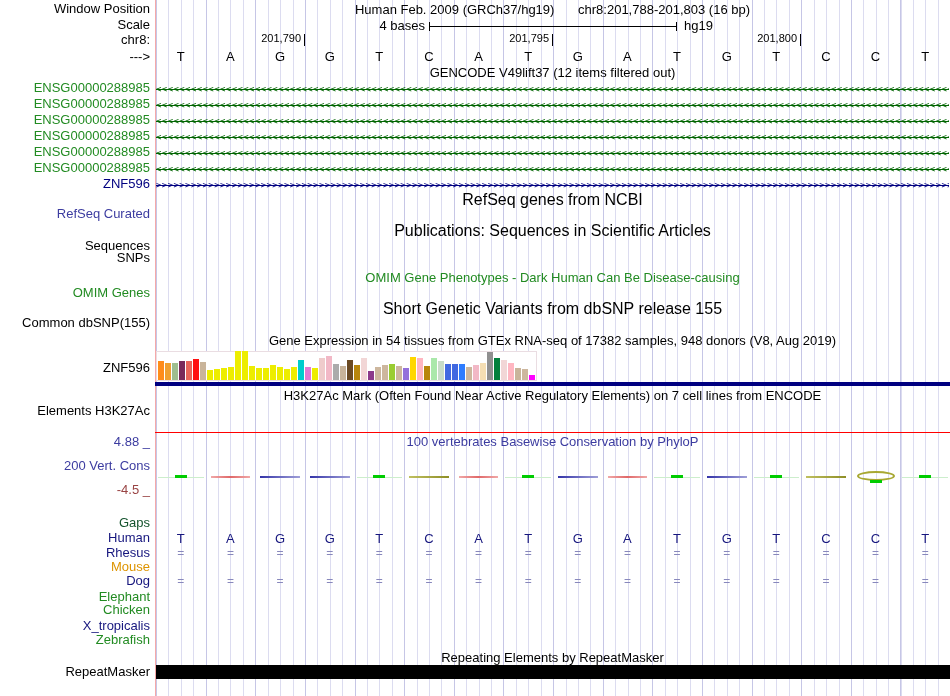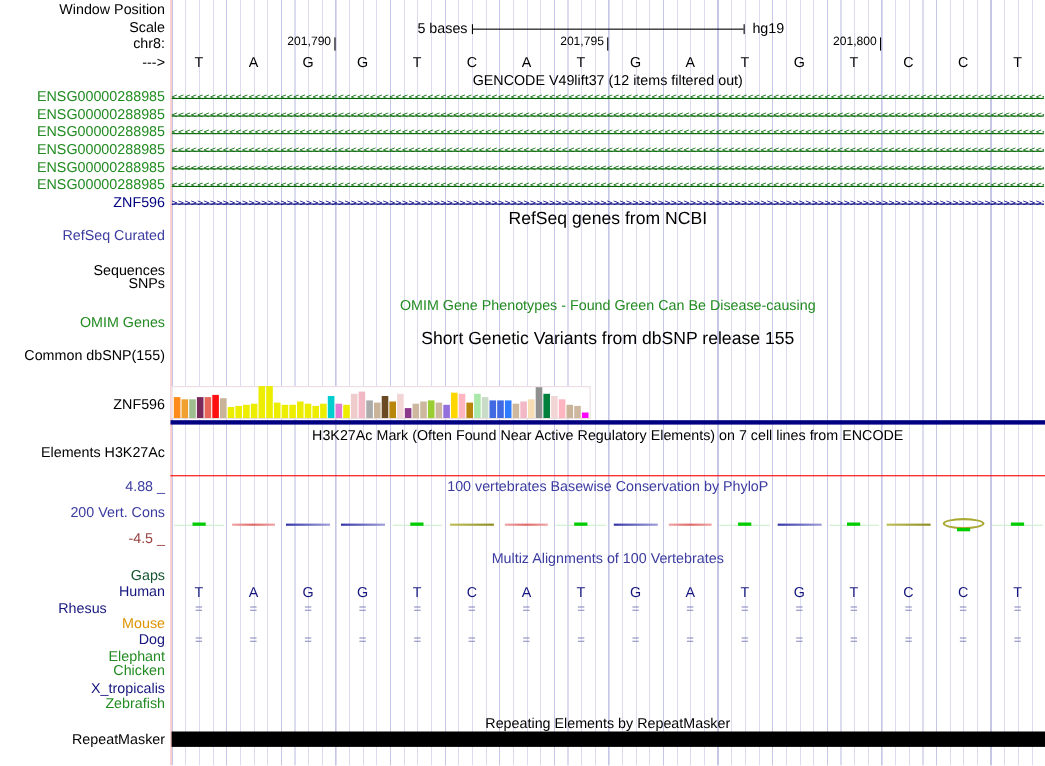--- a/index.html
+++ b/index.html
@@ -72,23 +72,27 @@
   .repeat-bar { position:absolute; left:156px; top:665px; width:794px; height:14px; background:#000; }
 </style>
 </head>
 <body>
 
 <div id="browser">
   <div class="gridlines"></div>
   <div class="divider"></div>
 
   <div class="side-label" style="top:2px">Window Position</div>
+  <div class="header-line">
+    <span>Human Feb. 2009 (GRCh37/hg19)</span>
+    <span>chr8:201,788-201,803 (16 bp)</span>
+  </div>
 
   <div class="side-label" style="top:18px">Scale</div>
-  <div class="scale-text">5 bases</div>
+  <div class="scale-text">4 bases</div>
   <div class="scale-bar"></div>
   <div class="genome-tag">hg19</div>
 
   <div class="side-label" style="top:33px">chr8:</div>
   <div class="ruler-row">
       <div class="tick-label" style="left: 246px;">201,790</div>
       <div class="tick-mark" style="left: 304px;"></div>
       <div class="tick-label" style="left: 494px;">201,795</div>
       <div class="tick-mark" style="left: 552px;"></div>
       <div class="tick-label" style="left: 742px;">201,800</div>
@@ -131,29 +135,31 @@
       <div class="gene-line" style="top: 113px; color: rgb(0, 100, 0);">&lt;&lt;&lt;&lt;&lt;&lt;&lt;&lt;&lt;&lt;&lt;&lt;&lt;&lt;&lt;&lt;&lt;&lt;&lt;&lt;&lt;&lt;&lt;&lt;&lt;&lt;&lt;&lt;&lt;&lt;&lt;&lt;&lt;&lt;&lt;&lt;&lt;&lt;&lt;&lt;&lt;&lt;&lt;&lt;&lt;&lt;&lt;&lt;&lt;&lt;&lt;&lt;&lt;&lt;&lt;&lt;&lt;&lt;&lt;&lt;&lt;&lt;&lt;&lt;&lt;&lt;&lt;&lt;&lt;&lt;&lt;&lt;&lt;&lt;&lt;&lt;&lt;&lt;&lt;&lt;&lt;&lt;&lt;&lt;&lt;&lt;&lt;&lt;&lt;&lt;&lt;&lt;&lt;&lt;&lt;&lt;&lt;&lt;&lt;&lt;&lt;&lt;&lt;&lt;&lt;&lt;&lt;&lt;&lt;&lt;&lt;&lt;&lt;&lt;&lt;&lt;&lt;&lt;&lt;&lt;&lt;&lt;&lt;&lt;&lt;&lt;&lt;&lt;&lt;&lt;&lt;&lt;&lt;&lt;&lt;&lt;&lt;&lt;&lt;&lt;&lt;&lt;&lt;&lt;&lt;&lt;&lt;&lt;&lt;&lt;</div>
       <div class="gene-line" style="top: 129px; color: rgb(0, 100, 0);">&lt;&lt;&lt;&lt;&lt;&lt;&lt;&lt;&lt;&lt;&lt;&lt;&lt;&lt;&lt;&lt;&lt;&lt;&lt;&lt;&lt;&lt;&lt;&lt;&lt;&lt;&lt;&lt;&lt;&lt;&lt;&lt;&lt;&lt;&lt;&lt;&lt;&lt;&lt;&lt;&lt;&lt;&lt;&lt;&lt;&lt;&lt;&lt;&lt;&lt;&lt;&lt;&lt;&lt;&lt;&lt;&lt;&lt;&lt;&lt;&lt;&lt;&lt;&lt;&lt;&lt;&lt;&lt;&lt;&lt;&lt;&lt;&lt;&lt;&lt;&lt;&lt;&lt;&lt;&lt;&lt;&lt;&lt;&lt;&lt;&lt;&lt;&lt;&lt;&lt;&lt;&lt;&lt;&lt;&lt;&lt;&lt;&lt;&lt;&lt;&lt;&lt;&lt;&lt;&lt;&lt;&lt;&lt;&lt;&lt;&lt;&lt;&lt;&lt;&lt;&lt;&lt;&lt;&lt;&lt;&lt;&lt;&lt;&lt;&lt;&lt;&lt;&lt;&lt;&lt;&lt;&lt;&lt;&lt;&lt;&lt;&lt;&lt;&lt;&lt;&lt;&lt;&lt;&lt;&lt;&lt;&lt;&lt;&lt;&lt;</div>
       <div class="gene-line" style="top: 145px; color: rgb(0, 100, 0);">&lt;&lt;&lt;&lt;&lt;&lt;&lt;&lt;&lt;&lt;&lt;&lt;&lt;&lt;&lt;&lt;&lt;&lt;&lt;&lt;&lt;&lt;&lt;&lt;&lt;&lt;&lt;&lt;&lt;&lt;&lt;&lt;&lt;&lt;&lt;&lt;&lt;&lt;&lt;&lt;&lt;&lt;&lt;&lt;&lt;&lt;&lt;&lt;&lt;&lt;&lt;&lt;&lt;&lt;&lt;&lt;&lt;&lt;&lt;&lt;&lt;&lt;&lt;&lt;&lt;&lt;&lt;&lt;&lt;&lt;&lt;&lt;&lt;&lt;&lt;&lt;&lt;&lt;&lt;&lt;&lt;&lt;&lt;&lt;&lt;&lt;&lt;&lt;&lt;&lt;&lt;&lt;&lt;&lt;&lt;&lt;&lt;&lt;&lt;&lt;&lt;&lt;&lt;&lt;&lt;&lt;&lt;&lt;&lt;&lt;&lt;&lt;&lt;&lt;&lt;&lt;&lt;&lt;&lt;&lt;&lt;&lt;&lt;&lt;&lt;&lt;&lt;&lt;&lt;&lt;&lt;&lt;&lt;&lt;&lt;&lt;&lt;&lt;&lt;&lt;&lt;&lt;&lt;&lt;&lt;&lt;&lt;&lt;&lt;&lt;</div>
       <div class="gene-line" style="top: 161px; color: rgb(0, 100, 0);">&lt;&lt;&lt;&lt;&lt;&lt;&lt;&lt;&lt;&lt;&lt;&lt;&lt;&lt;&lt;&lt;&lt;&lt;&lt;&lt;&lt;&lt;&lt;&lt;&lt;&lt;&lt;&lt;&lt;&lt;&lt;&lt;&lt;&lt;&lt;&lt;&lt;&lt;&lt;&lt;&lt;&lt;&lt;&lt;&lt;&lt;&lt;&lt;&lt;&lt;&lt;&lt;&lt;&lt;&lt;&lt;&lt;&lt;&lt;&lt;&lt;&lt;&lt;&lt;&lt;&lt;&lt;&lt;&lt;&lt;&lt;&lt;&lt;&lt;&lt;&lt;&lt;&lt;&lt;&lt;&lt;&lt;&lt;&lt;&lt;&lt;&lt;&lt;&lt;&lt;&lt;&lt;&lt;&lt;&lt;&lt;&lt;&lt;&lt;&lt;&lt;&lt;&lt;&lt;&lt;&lt;&lt;&lt;&lt;&lt;&lt;&lt;&lt;&lt;&lt;&lt;&lt;&lt;&lt;&lt;&lt;&lt;&lt;&lt;&lt;&lt;&lt;&lt;&lt;&lt;&lt;&lt;&lt;&lt;&lt;&lt;&lt;&lt;&lt;&lt;&lt;&lt;&lt;&lt;&lt;&lt;&lt;&lt;&lt;&lt;</div>
       <div class="gene-line" style="top: 177px; color: rgb(0, 0, 128);">&gt;&gt;&gt;&gt;&gt;&gt;&gt;&gt;&gt;&gt;&gt;&gt;&gt;&gt;&gt;&gt;&gt;&gt;&gt;&gt;&gt;&gt;&gt;&gt;&gt;&gt;&gt;&gt;&gt;&gt;&gt;&gt;&gt;&gt;&gt;&gt;&gt;&gt;&gt;&gt;&gt;&gt;&gt;&gt;&gt;&gt;&gt;&gt;&gt;&gt;&gt;&gt;&gt;&gt;&gt;&gt;&gt;&gt;&gt;&gt;&gt;&gt;&gt;&gt;&gt;&gt;&gt;&gt;&gt;&gt;&gt;&gt;&gt;&gt;&gt;&gt;&gt;&gt;&gt;&gt;&gt;&gt;&gt;&gt;&gt;&gt;&gt;&gt;&gt;&gt;&gt;&gt;&gt;&gt;&gt;&gt;&gt;&gt;&gt;&gt;&gt;&gt;&gt;&gt;&gt;&gt;&gt;&gt;&gt;&gt;&gt;&gt;&gt;&gt;&gt;&gt;&gt;&gt;&gt;&gt;&gt;&gt;&gt;&gt;&gt;&gt;&gt;&gt;&gt;&gt;&gt;&gt;&gt;&gt;&gt;&gt;&gt;&gt;&gt;&gt;&gt;&gt;&gt;&gt;&gt;&gt;&gt;&gt;&gt;&gt;</div>
     </div>
 
   <div class="track-title small-title" style="top:193px">RefSeq genes from NCBI</div>
   <div class="side-label c-blue" style="top:207px">RefSeq Curated</div>
 
+  <div class="track-title small-title" style="top:224px">Publications: Sequences in Scientific Articles</div>
   <div class="side-label" style="top:239px">Sequences</div>
   <div class="side-label" style="top:251px">SNPs</div>
 
-  <div class="track-title c-green" style="top:271px">OMIM Gene Phenotypes - Found Green Can Be Disease-causing</div>
+  <div class="track-title c-green" style="top:271px">OMIM Gene Phenotypes - Dark Human Can Be Disease-causing</div>
   <div class="side-label c-green" style="top:286px">OMIM Genes</div>
 
   <div class="track-title small-title" style="top:302px">Short Genetic Variants from dbSNP release 155</div>
   <div class="side-label" style="top:316px">Common dbSNP(155)</div>
 
+  <div class="track-title" style="top:334px">Gene Expression in 54 tissues from GTEx RNA-seq of 17382 samples, 948 donors (V8, Aug 2019)</div>
   <div class="side-label" style="top:361px">ZNF596</div>
   <div class="gtex-box">
       <div class="gtex-bar" style="height: 19px; background: rgb(255, 140, 26);"></div>
       <div class="gtex-bar" style="height: 17px; background: rgb(240, 160, 48);"></div>
       <div class="gtex-bar" style="height: 17px; background: rgb(159, 190, 143);"></div>
       <div class="gtex-bar" style="height: 19px; background: rgb(122, 42, 90);"></div>
       <div class="gtex-bar" style="height: 19px; background: rgb(232, 101, 90);"></div>
       <div class="gtex-bar" style="height: 21px; background: rgb(255, 16, 16);"></div>
       <div class="gtex-bar" style="height: 18px; background: rgb(201, 180, 154);"></div>
       <div class="gtex-bar" style="height: 10px; background: rgb(237, 237, 0);"></div>
@@ -265,25 +271,24 @@
         <div class="cons-ellipse"></div>
         <div class="cons-dash dash-low"></div>
       </div>
       <div class="cons-cell">
         <div class="cons-pale"></div>
         <div class="cons-dash"></div>
       </div>
     </div>
   <div class="side-label c-maroon" style="top:483px">-4.5 _</div>
 
-  <div class="track-title c-blue" style="top:501px">Multiz Alignments of 100 Vertebrates</div>
   <div>
       <div class="side-label" style="top: 516px; color: #14532d;">Gaps</div>
       <div class="side-label" style="top: 531px; color: rgb(22, 22, 126);">Human</div>
-      <div class="side-label" style="top: 546px; color: rgb(22, 22, 126); text-align: center;">Rhesus</div>
+      <div class="side-label" style="top: 546px; color: rgb(22, 22, 126);">Rhesus</div>
       <div class="side-label" style="top: 560px; color: rgb(222, 148, 0);">Mouse</div>
       <div class="side-label" style="top: 574px; color: rgb(22, 22, 126);">Dog</div>
       <div class="side-label" style="top: 590px; color: rgb(34, 139, 34);">Elephant</div>
       <div class="side-label" style="top: 603px; color: rgb(34, 139, 34);">Chicken</div>
       <div class="side-label" style="top: 619px; color: rgb(22, 22, 126); padding-left: 28px;">X_tropicalis</div>
       <div class="side-label" style="top: 633px; color: rgb(34, 139, 34);">Zebrafish</div>
     </div>
   <div>
       <div class="base-grid" style="top: 531px;">
         <div class="mz-base">T</div>

